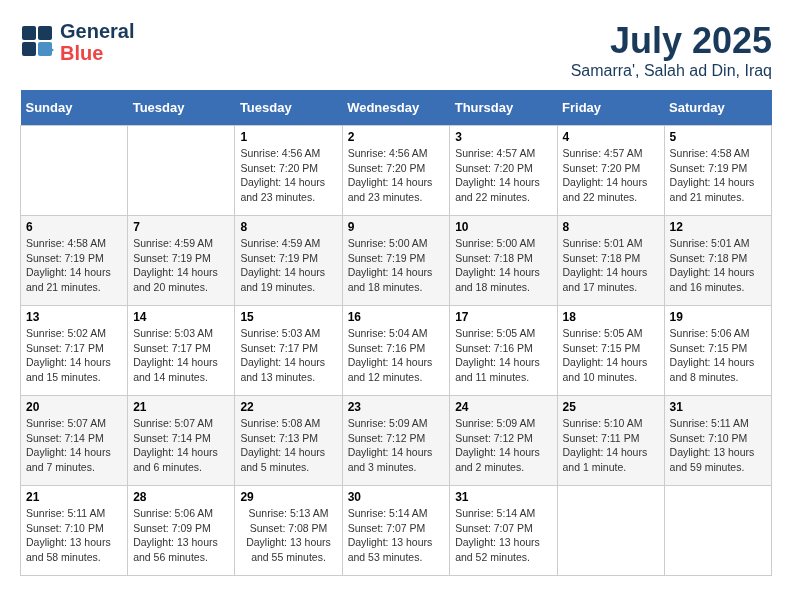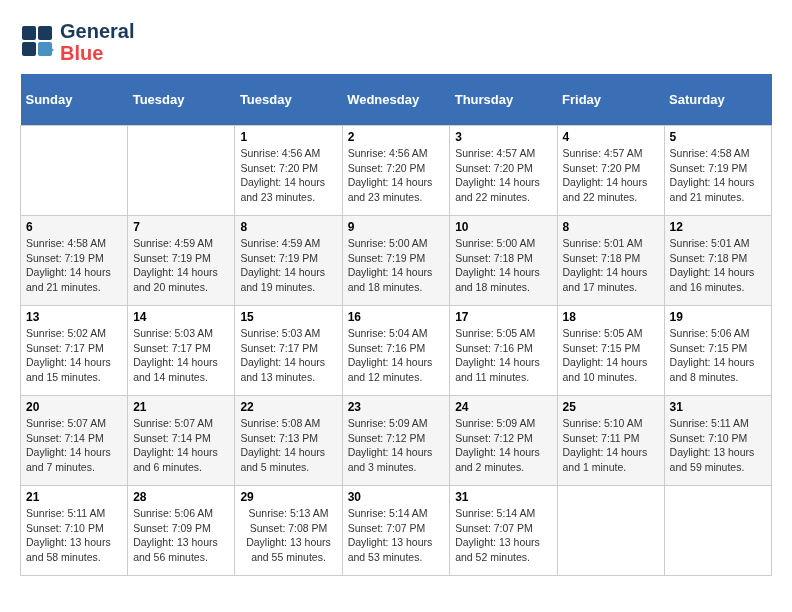--- a/index.html
+++ b/index.html
@@ -35,21 +35,21 @@
       font-weight: normal;
     }
     table {
       width: 100%;
       border-collapse: collapse;
       font-size: 11px;
     }
     thead tr th {
       background: #3a6fb5;
       color: #fff;
-      padding: 18px 5px;
+      padding: 10px 5px;
       text-align: left;
       font-size: 13px;
       font-weight: bold;
     }
     tbody tr td {
       border: 1px solid #ccc;
       vertical-align: top;
       padding: 4px 5px;
       width: 108px;
       min-height: 80px;
@@ -90,20 +90,24 @@
         </svg>
       </div>
       <div>
         <div style="font-size:20px;font-weight:bold;color:#1a3a5c;line-height:1.1;">
           <span style="color:#1a3a5c;">General</span>
         </div>
         <div style="font-size:20px;font-weight:bold;color:#ef4444;line-height:1.1;">Blue</div>
       </div>
     </div>
   </div>
+  <div class="title-area">
+    <h1>July 2025</h1>
+    <h2>Samarra', Salah ad Din, Iraq</h2>
+  </div>
 </div>
 
 <table>
   <thead>
     <tr>
     <th>Sunday</th>
         <th>Tuesday</th>
         <th>Tuesday</th>
         <th>Wednesday</th>
         <th>Thursday</th>

